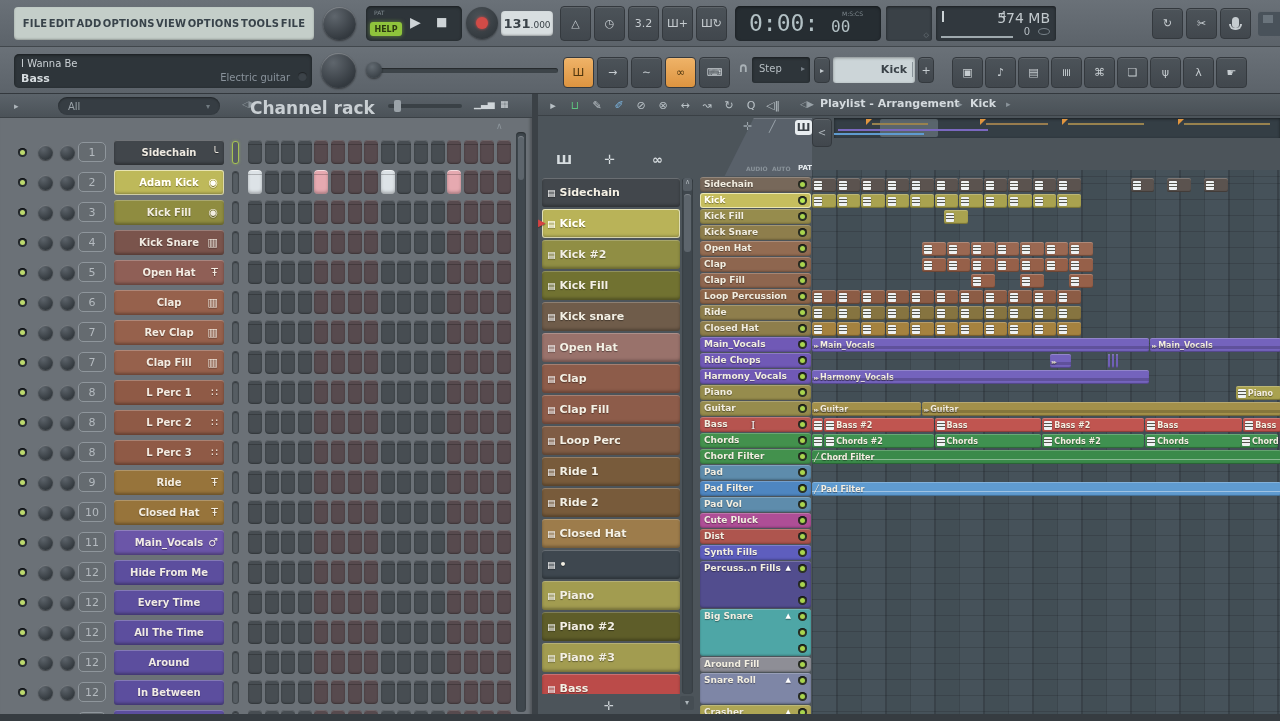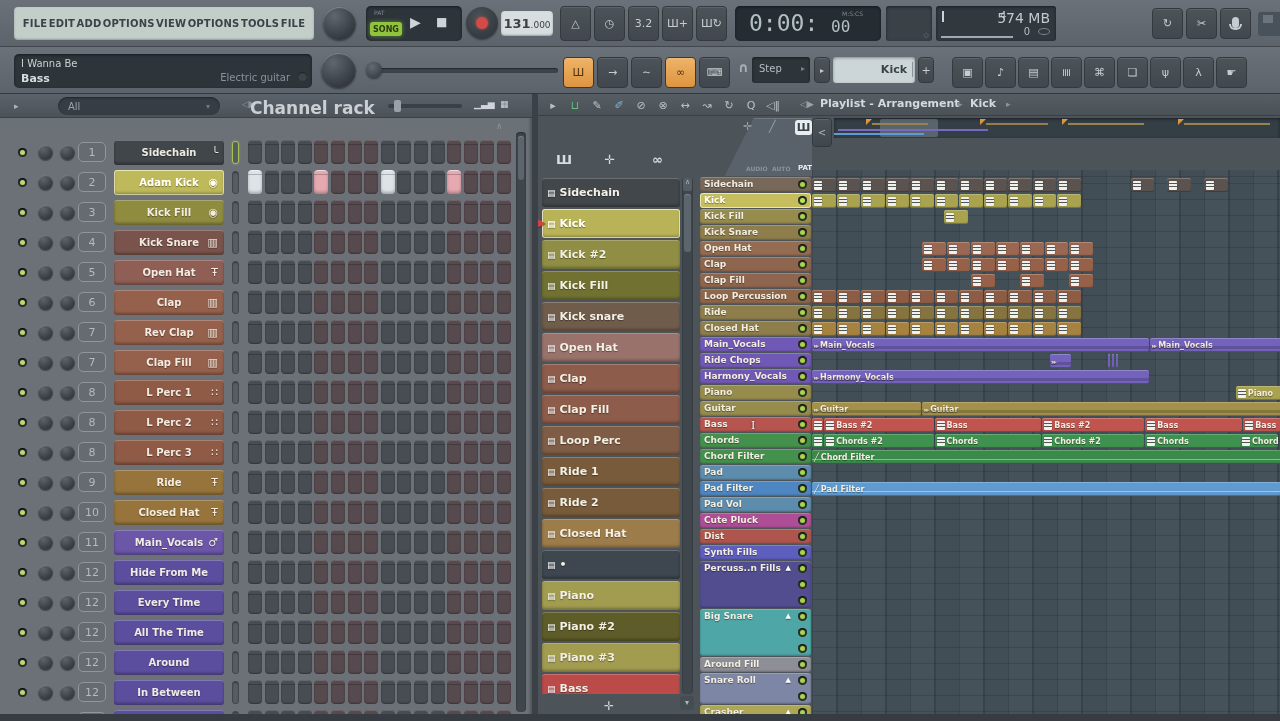--- a/index.html
+++ b/index.html
@@ -103,21 +103,21 @@
         <div class="menu-item">ADD</div>
         <div class="menu-item">OPTIONS</div>
         <div class="menu-item">VIEW</div>
         <div class="menu-item">OPTIONS</div>
         <div class="menu-item">TOOLS</div>
         <div class="menu-item">FILE</div>
       </div>
     <div class="knob abs" style="left:323px;top:7px;width:33px;height:33px"></div>
     <div class="panel-dark abs" style="left:366px;top:6px;width:96px;height:35px">
       <span class="abs tiny" style="left:8px;top:3px">PAT</span>
-      <span class="badge-song" style="left:4px;top:16px;width:32px;height:14px">SONG</span>
+      <span class="badge-song" style="left:4px;top:16px;width:32px;height:14px">HELP</span>
       <span class="abs" style="left:44px;top:8px;font-size:14px;color:#ced4d7">▶</span>
       <span class="abs" style="left:70px;top:9px;font-size:12px;color:#ced4d7">■</span>
     </div>
     <div class="abs" style="left:466px;top:7px;width:32px;height:32px;border-radius:50%;background:radial-gradient(circle at 40% 32%,#4b5257,#33393e 75%);box-shadow:0 1px 2px rgba(0,0,0,.4)">
       <span class="abs" style="left:10px;top:10px;width:12px;height:12px;border-radius:50%;background:#d24b47;box-shadow:0 0 3px #d24b47"></span>
     </div>
     <div class="abs" style="left:501px;top:11px;width:52px;height:25px;background:#d8dee0;border-radius:4px;display:flex;align-items:center;justify-content:center;color:#3a4248;box-shadow:inset 0 -1px 2px rgba(0,0,0,.3)">
       <span style="font-size:13px;font-weight:bold">131</span>
         <span style="font-size:9px;margin-top:3px">.000</span>
     </div>

